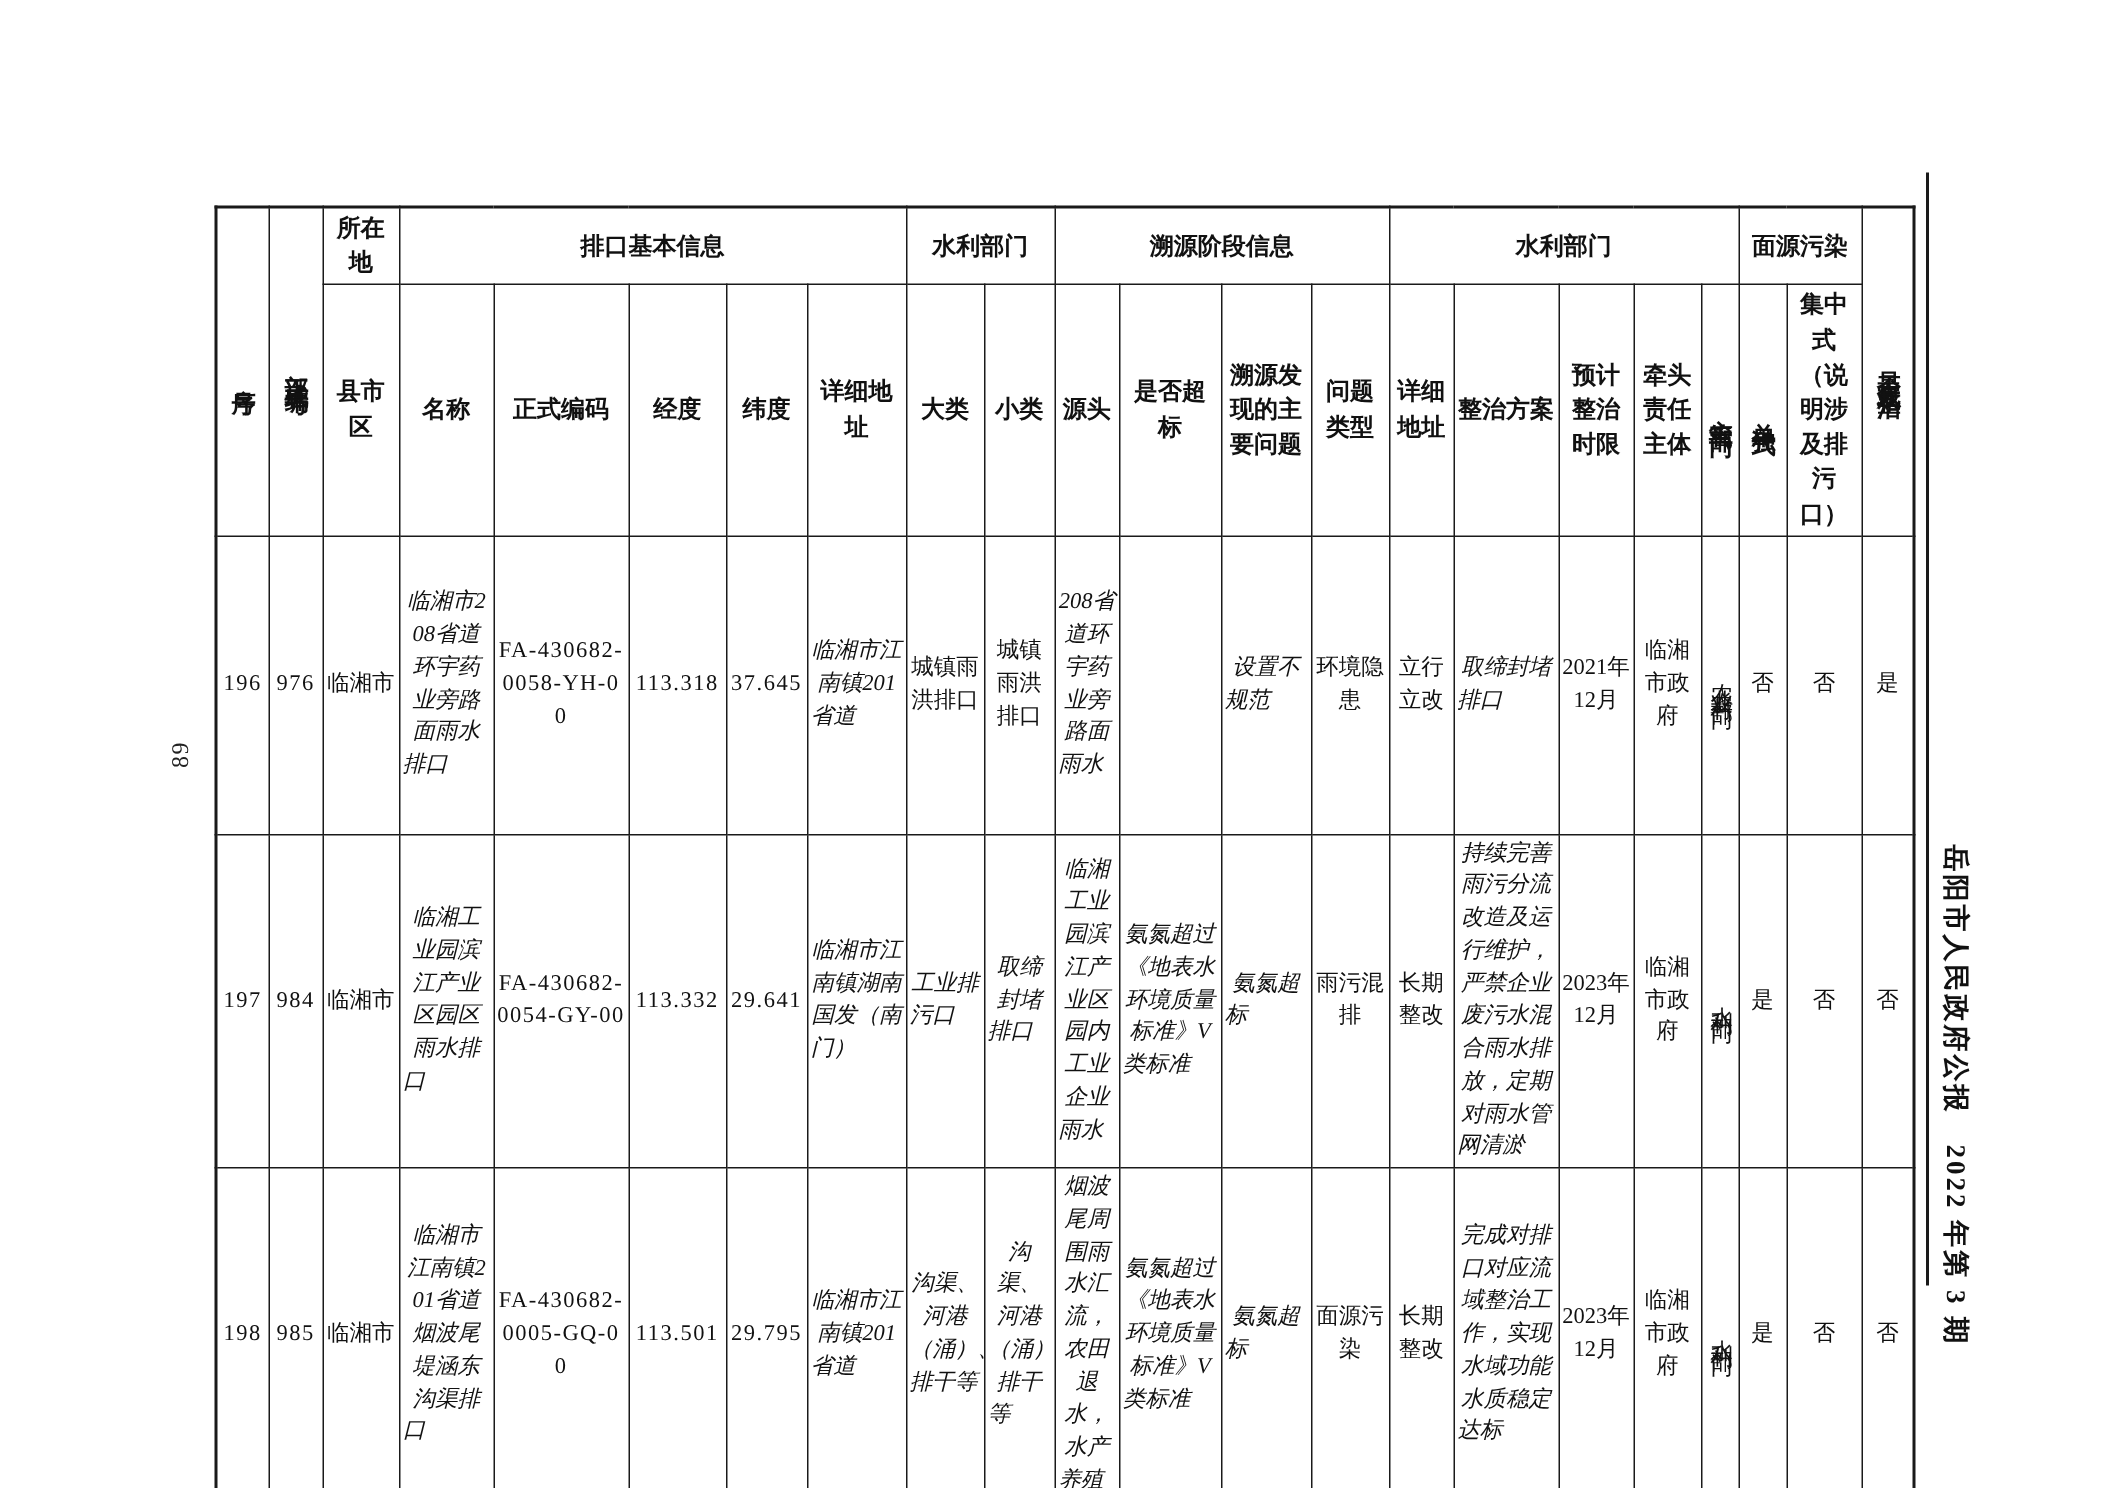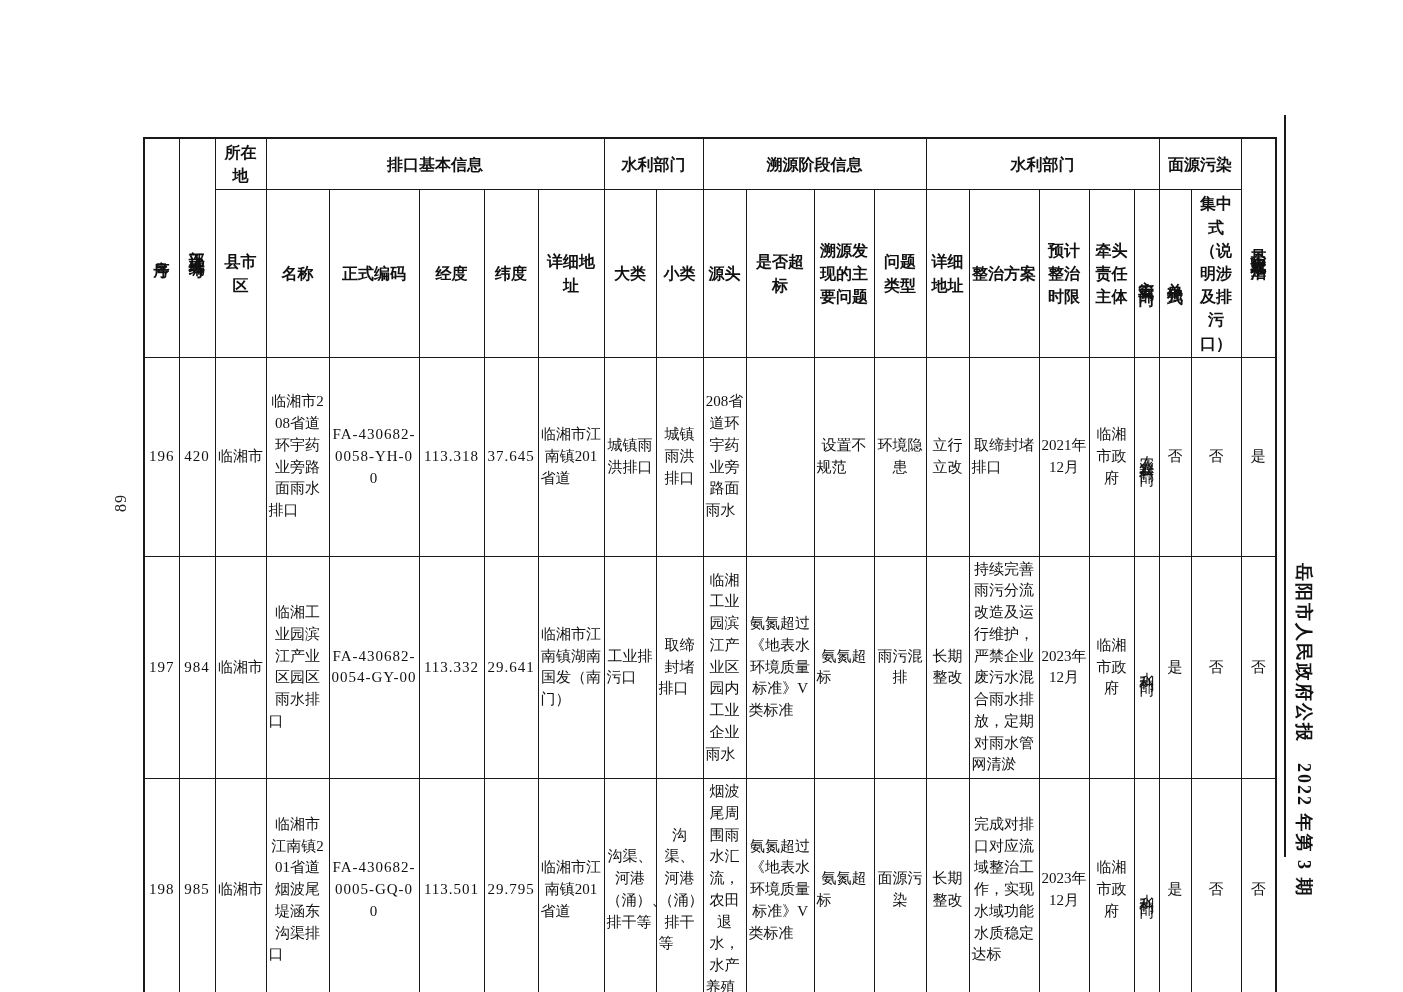--- a/index.html
+++ b/index.html
@@ -59,20 +59,21 @@
     text-orientation:upright;
     display:inline-block;
     letter-spacing:3px;
     line-height:1.1;
   }
   
   .just {
     text-align:justify;
     text-align-last:left;
     padding:3px 5px;
+    font-style:italic;
   }
   .num { letter-spacing:1px; }
 </style>
 </head>
 <body>
 
 <div class="page">
 
   <span class="pageno">89</span>
 
@@ -137,21 +138,21 @@
         <th>牵头责任主体</th>
         <th><span class="vt">主管部门</span></th>
         <th><span class="vt">单独式</span></th>
         <th>集中式（说明涉及排污口）</th>
       </tr>
     </thead>
 
     <tbody>
       <tr style="height:199px">
         <td class="num">196</td>
-        <td class="num">420</td>
+        <td class="num">976</td>
         <td>临湘市</td>
         <td class="just">临湘市208省道环宇药业旁路面雨水排口</td>
         <td class="num">FA-430682-0058-YH-00</td>
         <td class="num">113.318</td>
         <td class="num">37.645</td>
         <td class="just">临湘市江南镇201省道</td>
         <td>城镇雨洪排口</td>
         <td>城镇雨洪排口</td>
         <td class="just">208省道环宇药业旁路面雨水</td>
         <td class="just"></td>

